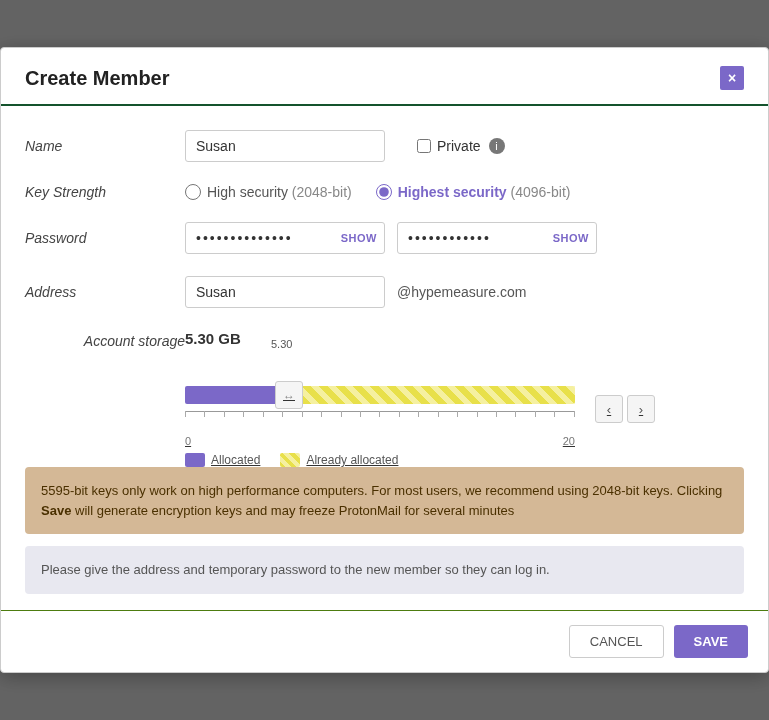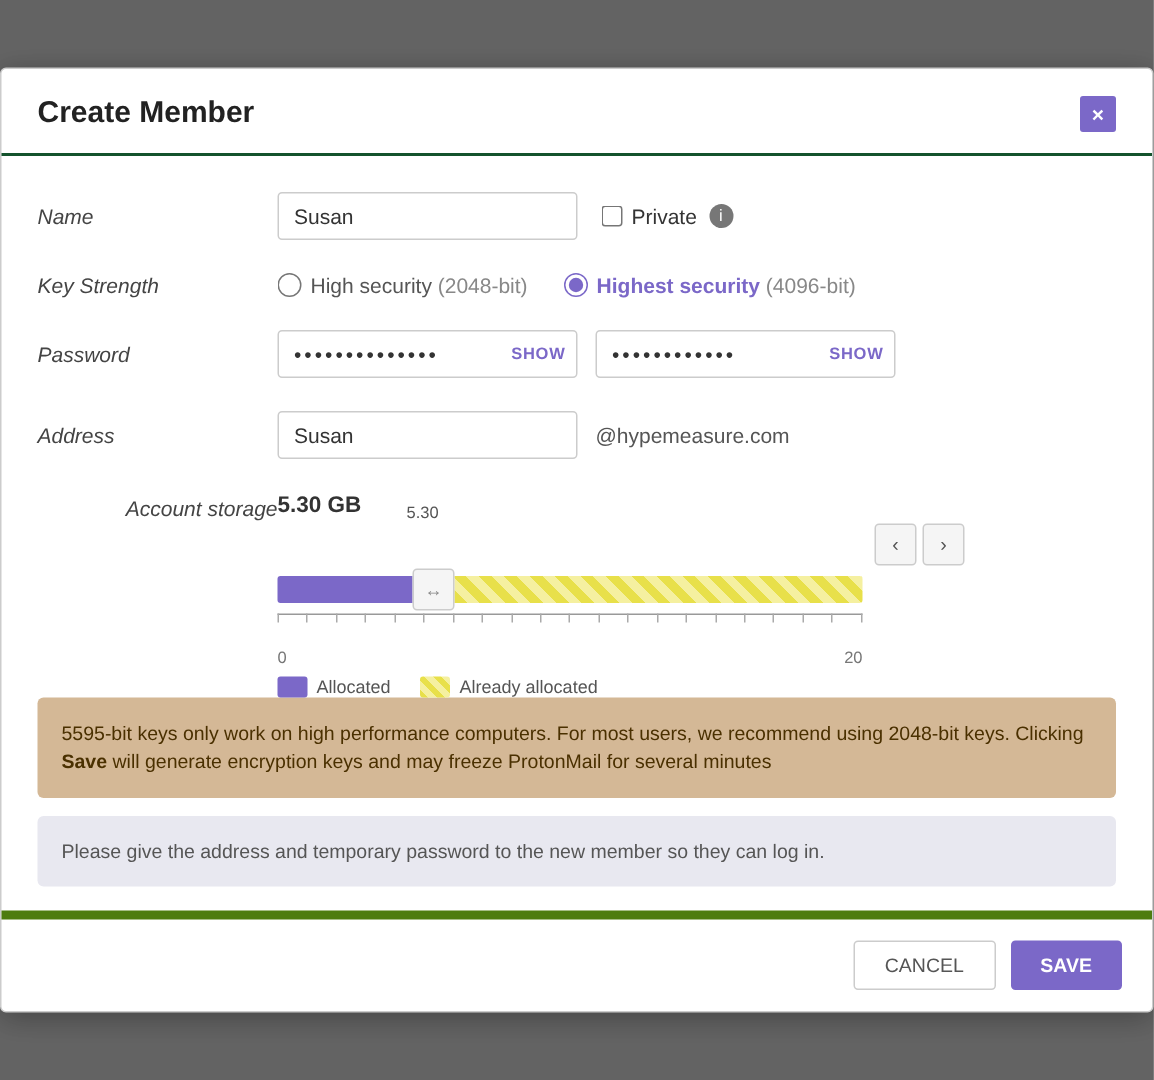--- a/index.html
+++ b/index.html
@@ -87,21 +87,21 @@
       padding: 7px 10px;
       font-size: 14px;
       width: 200px;
       outline: none;
       color: #333;
     }
     .private-checkbox-wrapper {
       display: flex;
       align-items: center;
       gap: 6px;
-      margin-left: 4px;
+      margin-left: 20px;
     }
     .private-checkbox-wrapper input[type="checkbox"] {
       margin: 0;
       width: 14px;
       height: 14px;
     }
     .info-icon {
       display: inline-flex;
       align-items: center;
       justify-content: center;
@@ -343,21 +343,21 @@
       padding: 14px 16px;
       font-size: 13px;
       color: #555;
       line-height: 1.5;
     }
     .modal-footer {
       padding: 14px 20px;
       display: flex;
       justify-content: flex-end;
       gap: 10px;
-      border-top: 6px solid #4d7c0f;
+      border-top: 1px solid #4d7c0f;
     }
     .btn-cancel {
       padding: 8px 20px;
       background: #fff;
       border: 1px solid #ccc;
       border-radius: 3px;
       cursor: pointer;
       font-size: 13px;
       color: #555;
       font-weight: 500;
@@ -367,22 +367,23 @@
       background: #7b68c8;
       border: none;
       border-radius: 3px;
       cursor: pointer;
       font-size: 13px;
       color: #fff;
       font-weight: 600;
     }
     .slider-wrapper {
       display: flex;
-      align-items: flex-start;
-      gap: 0;
+      align-items: center;
+      gap: 12px;
+      text-decoration: underline;
     }
   </style>
 </head>
 <body>
 
 <div class="modal-overlay">
   <div class="modal">
 
     <div class="modal-header">
       <span class="modal-title">Create Member</span>

